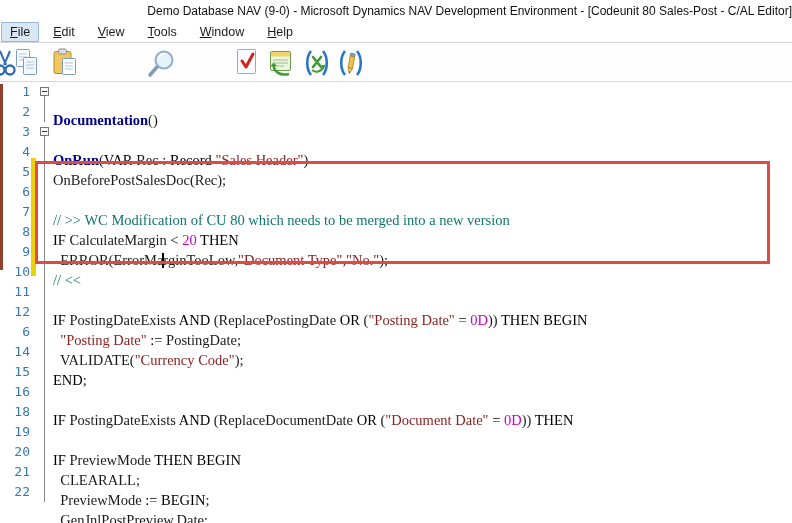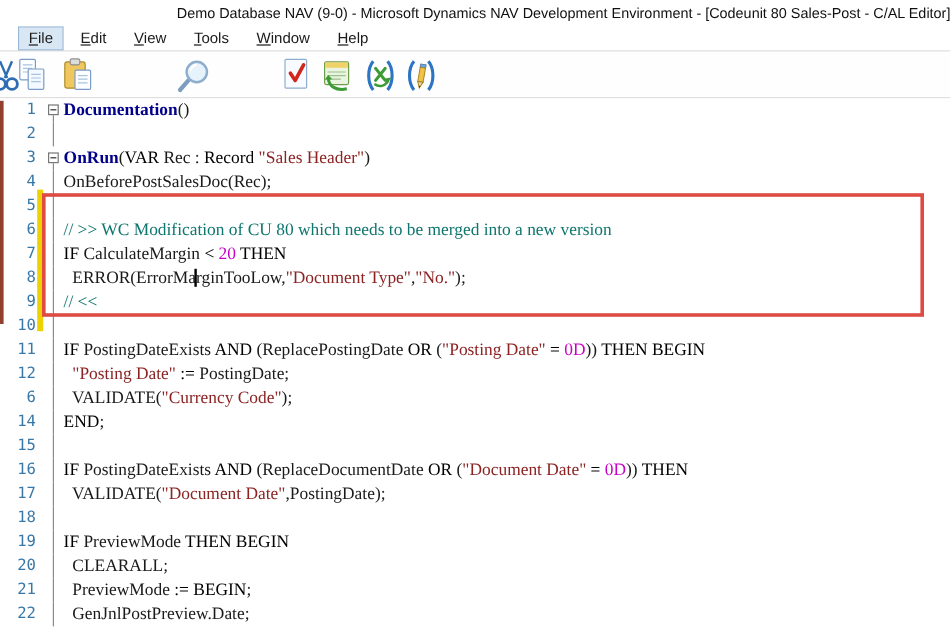--- a/index.html
+++ b/index.html
@@ -8,21 +8,21 @@
     font-family:"Liberation Sans",sans-serif;position:relative;
   }
   
   .titlebar{
     height:22px;line-height:22px;font-size:12px;color:#101010;
     white-space:nowrap;overflow:hidden;text-align:right;
   }
   .titlebar .ttext{margin-left:-3px;}
   
   .menubar{
-    height:20px;display:flex;align-items:center;padding-left:16px;
+    height:20px;display:flex;align-items:center;padding-left:2px;
     font-size:12.5px;color:#1a1a1a;border-bottom:1px solid #d7d7d7;
   }
   .menu-item{padding:2px 8px;margin-right:7px;cursor:default;}
   .menu-item u{text-decoration:underline;}
   .menu-item.active{background:#d9e7f5;outline:1px solid #9ab8d8;}
   
   .toolbar{
     height:38px;position:relative;border-bottom:1px solid #d7d7d7;
     overflow:hidden;background:#fefefe;
   }
@@ -37,21 +37,21 @@
   .fold{width:23px;flex:0 0 23px;position:relative;}
   .fbox{
     position:absolute;left:10px;top:5px;width:9px;height:9px;
     border:1px solid #767676;background:#fff;box-sizing:border-box;
   }
   .fminus{position:absolute;left:1px;top:3px;width:5px;height:1px;background:#333;}
   .fstub{position:absolute;left:14px;top:14px;bottom:0;width:1px;background:#8a8a8a;}
   .fbar{position:absolute;left:14px;top:0;bottom:0;width:1px;background:#8a8a8a;}
   .code{
     font-family:Liberation Serif, serif;font-size:14.5px;
-    color:#1a1a1a;white-space:pre;
+    color:#1a1a1a;white-space:pre;margin-top:28px;
   }
   .pl{color:#1a1a1a;}
   .kw{color:#000000;}
   .tr{color:#00008b;font-weight:bold;}
   .st{color:#8b2323;}
   .cm{color:#0f766e;}
   .nm{color:#c800c8;}
   .caret{
     display:inline-block;width:2px;height:15px;background:#000;
     vertical-align:middle;margin:0 -1px;position:relative;top:-1px;
@@ -167,21 +167,20 @@
       <div class="row"><span class="ln">7</span><span class="fold"><span class="fbar"></span></span><span class="code"><span class="kw">IF</span><span class="pl"> CalculateMargin </span><span class="kw">&lt;</span><span class="pl"> </span><span class="nm">20</span><span class="pl"> </span><span class="kw">THEN</span></span></div>
       <div class="row"><span class="ln">8</span><span class="fold"><span class="fbar"></span></span><span class="code"><span class="pl">  ERROR(ErrorMa</span><span class="caret"></span><span class="pl">rginTooLow,</span><span class="st">"Document Type"</span><span class="pl">,</span><span class="st">"No."</span><span class="pl">);</span></span></div>
       <div class="row"><span class="ln">9</span><span class="fold"><span class="fbar"></span></span><span class="code"><span class="cm">// &lt;&lt;</span></span></div>
       <div class="row"><span class="ln">10</span><span class="fold"><span class="fbar"></span></span><span class="code"></span></div>
       <div class="row"><span class="ln">11</span><span class="fold"><span class="fbar"></span></span><span class="code"><span class="kw">IF</span><span class="pl"> PostingDateExists </span><span class="kw">AND</span><span class="pl"> (ReplacePostingDate </span><span class="kw">OR</span><span class="pl"> (</span><span class="st">"Posting Date"</span><span class="pl"> </span><span class="kw">=</span><span class="pl"> </span><span class="nm">0D</span><span class="pl">)) </span><span class="kw">THEN</span><span class="pl"> </span><span class="kw">BEGIN</span></span></div>
       <div class="row"><span class="ln">12</span><span class="fold"><span class="fbar"></span></span><span class="code"><span class="pl">  </span><span class="st">"Posting Date"</span><span class="pl"> </span><span class="kw">:=</span><span class="pl"> PostingDate;</span></span></div>
       <div class="row"><span class="ln">6</span><span class="fold"><span class="fbar"></span></span><span class="code"><span class="pl">  VALIDATE(</span><span class="st">"Currency Code"</span><span class="pl">);</span></span></div>
       <div class="row"><span class="ln">14</span><span class="fold"><span class="fbar"></span></span><span class="code"><span class="kw">END</span><span class="pl">;</span></span></div>
       <div class="row"><span class="ln">15</span><span class="fold"><span class="fbar"></span></span><span class="code"></span></div>
       <div class="row"><span class="ln">16</span><span class="fold"><span class="fbar"></span></span><span class="code"><span class="kw">IF</span><span class="pl"> PostingDateExists </span><span class="kw">AND</span><span class="pl"> (ReplaceDocumentDate </span><span class="kw">OR</span><span class="pl"> (</span><span class="st">"Document Date"</span><span class="pl"> </span><span class="kw">=</span><span class="pl"> </span><span class="nm">0D</span><span class="pl">)) </span><span class="kw">THEN</span></span></div>
-      <div class="row"><span class="ln">17</span><span class="fold"><span class="fbar"></span></span><span class="code"><span class="pl">  VALIDATE(</span><span class="st">"Document Date"</span><span class="pl">,PostingDate);</span></span></div>
       <div class="row"><span class="ln">18</span><span class="fold"><span class="fbar"></span></span><span class="code"></span></div>
       <div class="row"><span class="ln">19</span><span class="fold"><span class="fbar"></span></span><span class="code"><span class="kw">IF</span><span class="pl"> PreviewMode </span><span class="kw">THEN</span><span class="pl"> </span><span class="kw">BEGIN</span></span></div>
       <div class="row"><span class="ln">20</span><span class="fold"><span class="fbar"></span></span><span class="code"><span class="pl">  CLEARALL;</span></span></div>
       <div class="row"><span class="ln">21</span><span class="fold"><span class="fbar"></span></span><span class="code"><span class="pl">  PreviewMode </span><span class="kw">:=</span><span class="pl"> </span><span class="kw">BEGIN</span><span class="pl">;</span></span></div>
       <div class="row"><span class="ln">22</span><span class="fold"><span class="fbar"></span></span><span class="code"><span class="pl">  GenJnlPostPreview.Date;</span></span></div>
     </div>
   <div class="left-strip" id="left-strip" style="background: rgb(147, 64, 47);"></div>
   <div class="changed-bar" id="changed-bar" style="background: rgb(237, 209, 0);"></div>
   <div class="red-box" id="red-box" style="border-color: rgb(221, 75, 67);"></div>
 </div>

